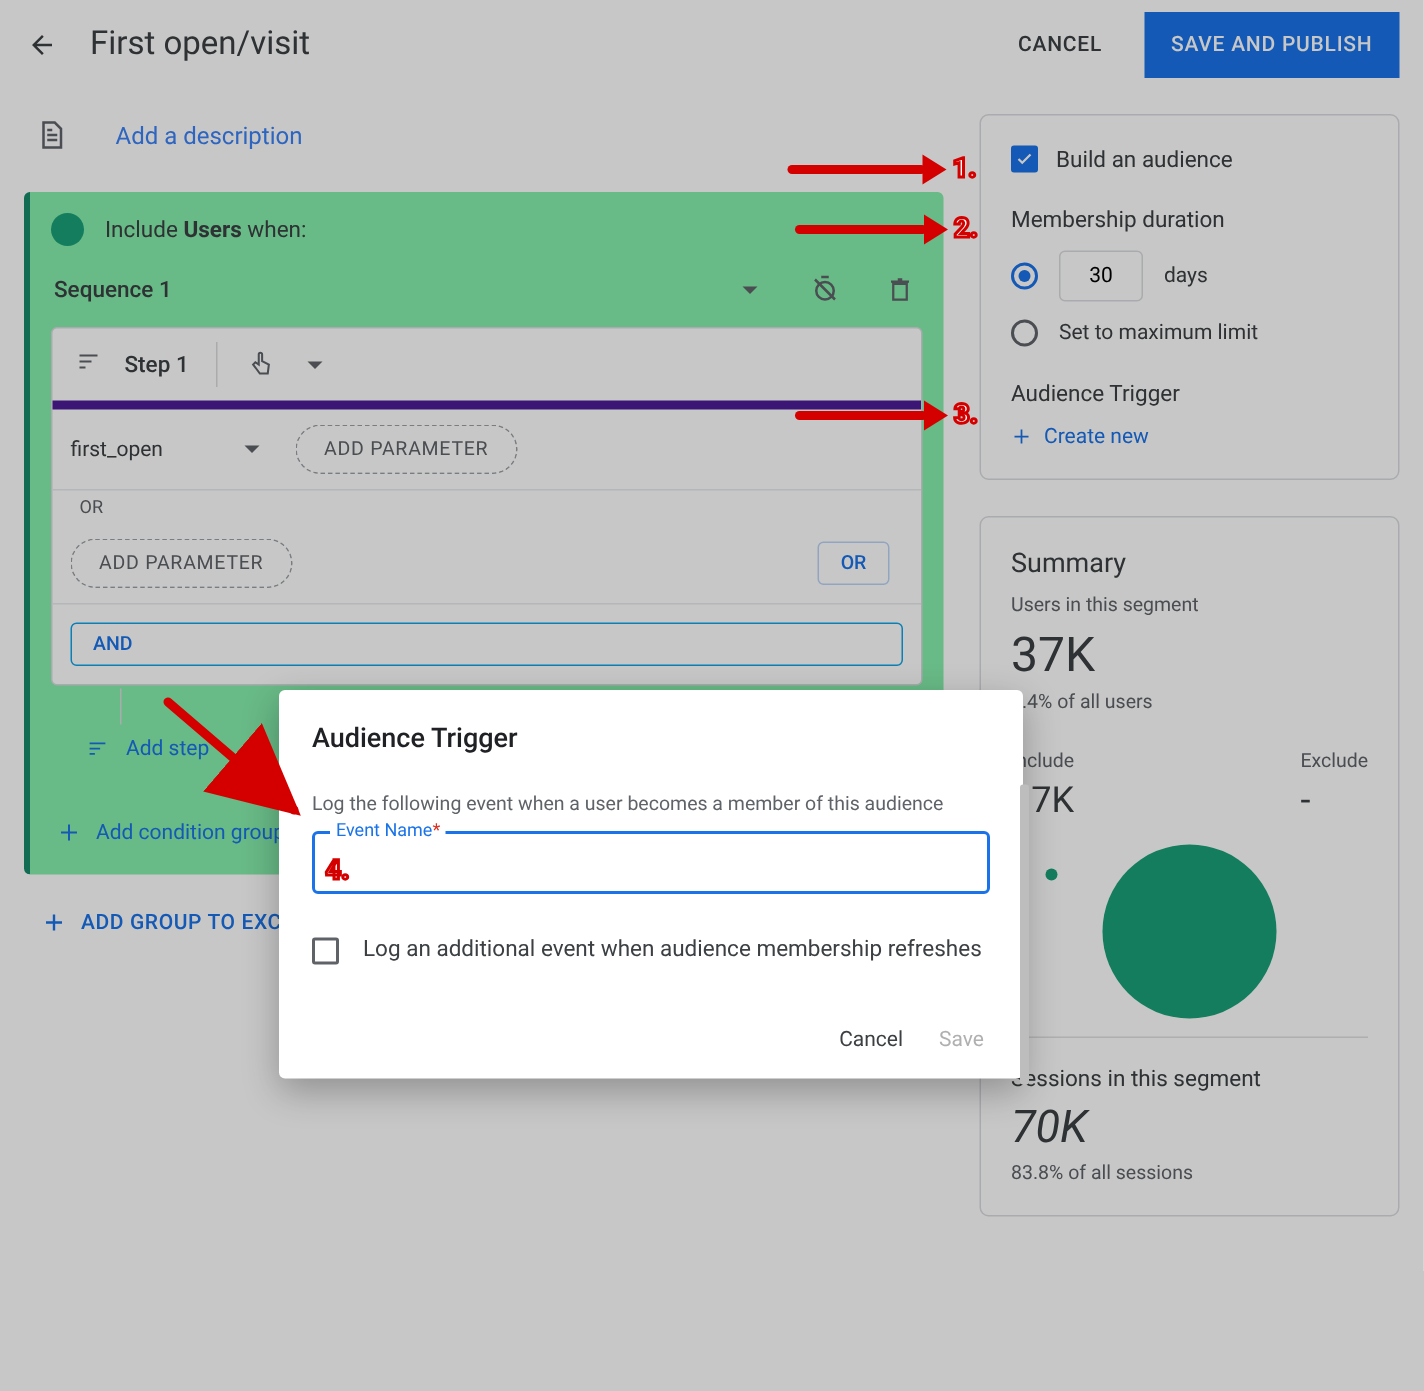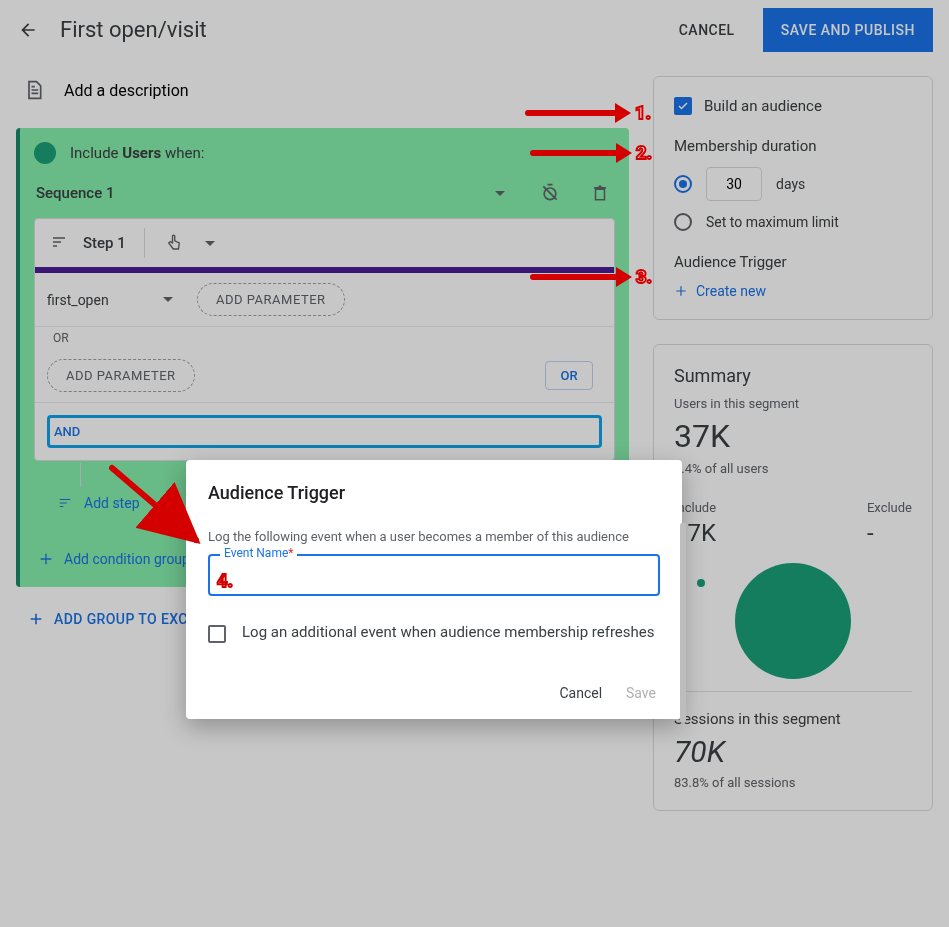--- a/index.html
+++ b/index.html
@@ -15,21 +15,21 @@
 .topbar .spacer { flex: 1; }
 .btn-text { font-size: 14px; font-weight: 500; color: #3c4043; letter-spacing: .5px; padding: 8px 16px; cursor: pointer; background: none; border: none; }
 .btn-primary { font-size: 14px; font-weight: 500; color: #fff; letter-spacing: .5px; padding: 0 18px; height: 44px; background: #1a73e8; border: none; cursor: pointer; margin-left: 12px; }
 
 
 .content { display: flex; padding: 16px; gap: 24px; }
 .left { flex: 1; }
 .right { width: 280px; display: flex; flex-direction: column; gap: 24px; }
 
 
-.desc-row { display: flex; align-items: center; gap: 20px; padding: 4px 8px; color: #000000; font-size: 16px; }
+.desc-row { display: flex; align-items: center; gap: 33px; padding: 4px 8px; color: #3b82f6; font-size: 16px; }
 .desc-icon { width: 20px; height: 20px; }
 
 
 .group { margin-top: 24px; border-left: 4px solid #178b6b; background: #86efac; border-radius: 4px; padding: 14px 14px 14px 14px; }
 .group-header { display: flex; align-items: center; gap: 14px; padding-bottom: 12px; }
 .dot-green { width: 22px; height: 22px; border-radius: 50%; background: #1aa179; }
 .group-header .lbl { font-size: 15px; color: #3c4043; }
 .group-header .lbl b { font-weight: 700; }
 
 .seq-row { display: flex; align-items: center; justify-content: space-between; padding: 6px 4px 14px 2px; }
@@ -47,21 +47,21 @@
 .cond-row { display: flex; align-items: center; border-bottom: 1px solid #e8eaed; }
 .cond-row:last-of-type { border-bottom: 1px solid #dadce0; }
 .evt-cell { width: 150px; padding: 10px 12px; display: flex; align-items: center; justify-content: space-between; color: #3c4043; font-size: 14px; }
 .tri-down { width: 0; height: 0; border-left: 5px solid transparent; border-right: 5px solid transparent; border-top: 5px solid #5f6368; }
 .param-cell { flex: 1; padding: 10px 12px; display: flex; align-items: center; }
 .param-chip { border: 1px dashed #9aa0a6; border-radius: 20px; padding: 8px 18px; font-size: 13px; letter-spacing: .5px; color: #5f6368; cursor: pointer; }
 .or-cell { width: 90px; display: flex; justify-content: center; }
 .or-btn { border: 1px solid #bcd3f7; color: #1a73e8; font-size: 13px; font-weight: 500; padding: 6px 14px; border-radius: 4px; background: #fff; cursor: pointer; }
 .or-text-cell { padding: 4px 18px; font-size: 12px; color: #5f6368; }
 .and-row { padding: 12px; }
-.and-btn { border: 3px solid #0ea5e9; color: #1a73e8; font-size: 13px; font-weight: 500; padding: 6px 4px; border-radius: 4px; background: #fff; cursor: pointer; }
+.and-btn { border: 1px solid #0ea5e9; color: #1a73e8; font-size: 13px; font-weight: 500; padding: 6px 14px; border-radius: 4px; background: #fff; cursor: pointer; }
 
 .vrule { width: 1px; height: 24px; background: #dadce0; margin: 2px 0 2px 46px; }
 
 .link-row { display: flex; align-items: center; gap: 10px; color: #1a73e8; font-size: 14px; padding: 6px 0 6px 22px; cursor: pointer; }
 .link-row.plain { padding-left: 4px; margin-top: 8px; }
 
 .left-links { margin-top: 18px; }
 .left-links .link-row { padding-left: 12px; text-transform: none; }
 .left-links .exclude { text-transform: uppercase; letter-spacing: .4px; font-weight: 500; }
 

